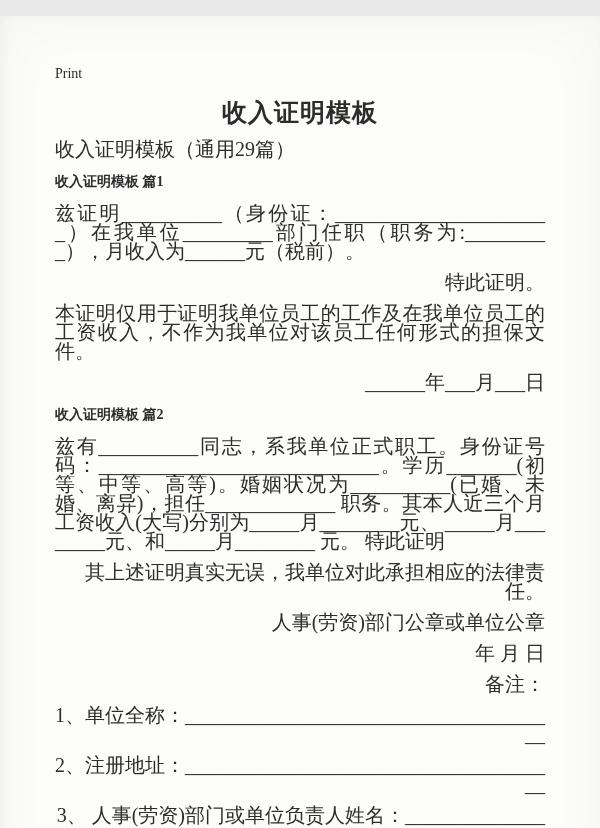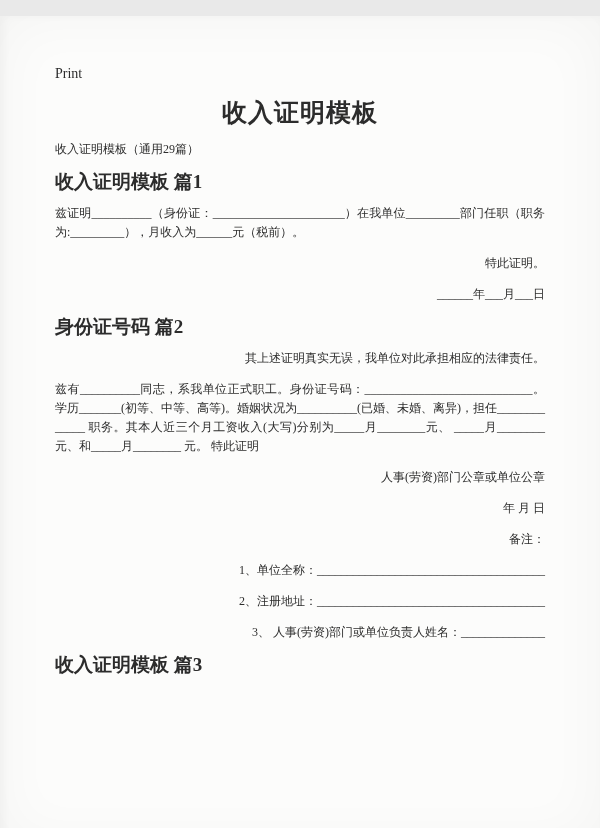--- a/index.html
+++ b/index.html
@@ -32,27 +32,27 @@
     text-align: center;
     letter-spacing: 1px;
   }
   p.subtitle {
     margin: 11px 0 0 0;
     font-size: 14px;
     line-height: 19px;
   }
   h2.section-heading {
     margin: 13px 0 12px 0;
-    font-size: 19px;
+    font-size: 14px;
     line-height: 20px;
     font-weight: bold;
   }
   p.para {
     margin: 12px 0;
-    font-size: 12px;
+    font-size: 20px;
     line-height: 19px;
     text-align: justify;
     word-break: break-all;
     overflow-wrap: anywhere;
   }
   p.para.no-justify { text-align: right; }
 </style>
 </head>
 <body>
 
@@ -61,26 +61,27 @@
   <a class="print">Print</a>
 
   <h1 class="doc-title">收入证明模板</h1>
 
   <p class="subtitle para">收入证明模板（通用29篇）</p>
 
   <h2 class="section-heading">收入证明模板 篇1</h2>
 
   <p class="para">兹证明__________（身份证：______________________）在我单位_________部门任职（职务为:_________），月收入为______元（税前）。</p>
   <p class="para no-justify">特此证明。</p>
+  <p class="para">本证明仅用于证明我单位员工的工作及在我单位员工的工资收入，不作为我单位对该员工任何形式的担保文件。</p>
   <p class="para no-justify">______年___月___日</p>
 
-  <h2 class="section-heading">身份证号码 篇2</h2>
+  <h2 class="section-heading">收入证明模板 篇2</h2>
 
+  <p class="para">兹有__________同志，系我单位正式职工。身份证号码：____________________________。学历_______(初等、中等、高等)。婚姻状况为__________(已婚、未婚、离异)，担任_____________ 职务。其本人近三个月工资收入(大写)分别为_____月________元、 _____月________元、和_____月________ 元。 特此证明</p>
   <p class="para no-justify">其上述证明真实无误，我单位对此承担相应的法律责任。</p>
-  <p class="para">兹有__________同志，系我单位正式职工。身份证号码：____________________________。学历_______(初等、中等、高等)。婚姻状况为__________(已婚、未婚、离异)，担任_____________ 职务。其本人近三个月工资收入(大写)分别为_____月________元、 _____月________元、和_____月________ 元。 特此证明</p>
   <p class="para no-justify">人事(劳资)部门公章或单位公章</p>
   <p class="para no-justify">年 月 日</p>
   <p class="para no-justify">备注：</p>
   <p class="para no-justify">1、单位全称：______________________________________</p>
   <p class="para no-justify">2、注册地址：______________________________________</p>
   <p class="para no-justify">3、 人事(劳资)部门或单位负责人姓名：______________</p>
 
   <h2 class="section-heading">收入证明模板 篇3</h2>
 
 </div>

